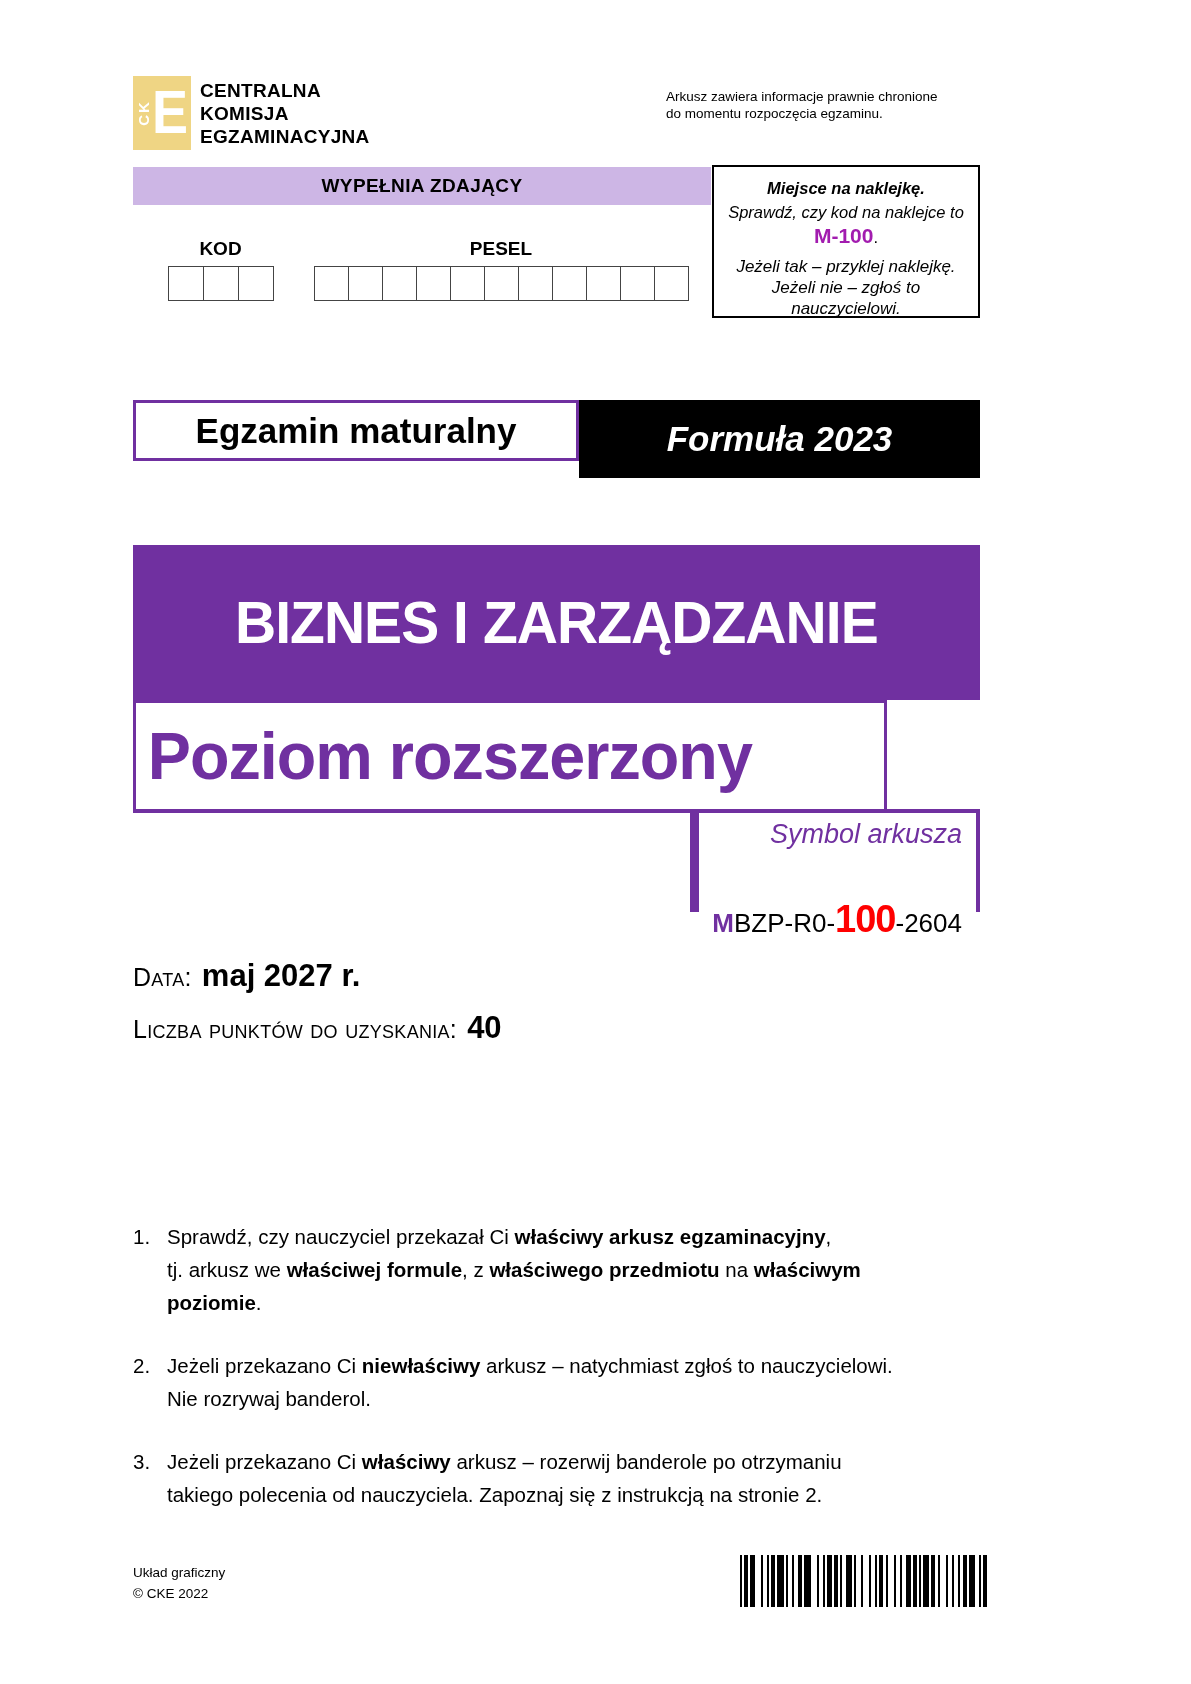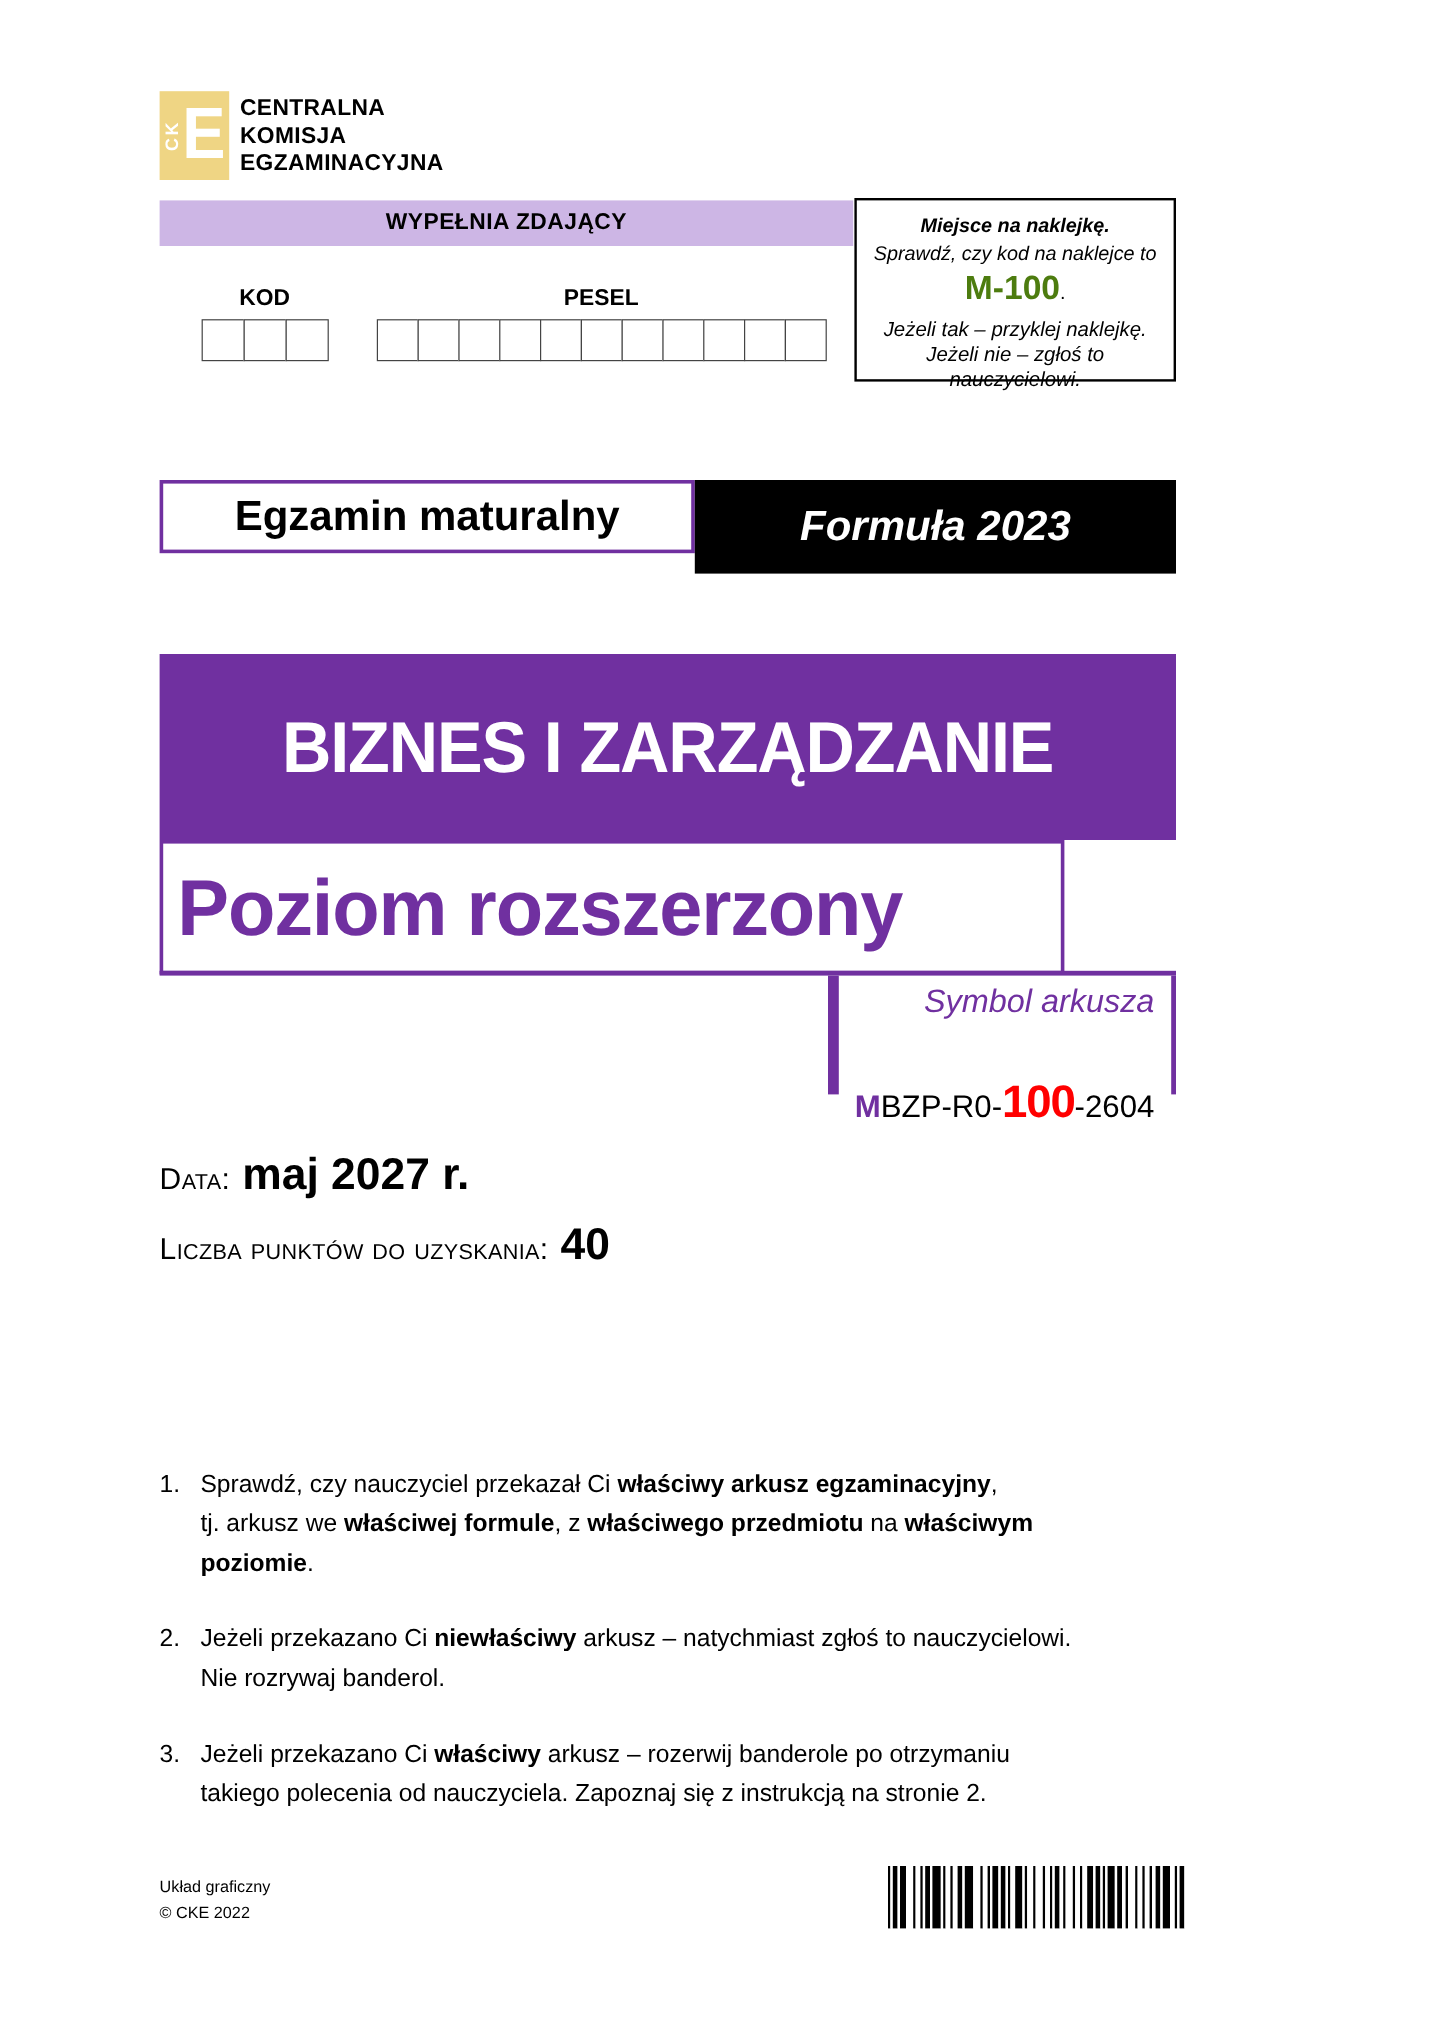--- a/index.html
+++ b/index.html
@@ -27,21 +27,21 @@
   .pesel-cells { left:314px; width:375px; }
   .cell { flex:1; border:1.5px solid #444; margin-left:-1.5px; background:#fff; }
   .cell:first-child { margin-left:0; }
 
   
   .sticker { position:absolute; left:712px; top:165px; width:268px; height:153px; border:2px solid #000;
              text-align:center; padding:12px 6px 0; }
   .sticker .t1 { font-weight:bold; font-style:italic; font-size:16.5px; margin-bottom:5px; }
   .sticker .t2 { font-style:italic; font-size:16.5px; }
   .sticker .code-line { margin:2px 0 8px; }
-  .sticker .code-line .code { color:#4d7c0f; font-weight:bold; font-size:28px; }
+  .sticker .code-line .code { color:#a21caf; font-weight:bold; font-size:21px; }
   .sticker .code-line .dot { font-size:16.5px; }
   .sticker .t4, .sticker .t5 { font-style:italic; font-size:17px; line-height:21px; }
 
   
   .exam-left { position:absolute; left:133px; top:400px; width:446px; height:61px; background:#fff;
                border:3px solid #7030A0; display:flex; align-items:center; justify-content:center;
                font-weight:bold; font-size:35px; }
   .exam-right { position:absolute; left:579px; top:400px; width:401px; height:78px; background:#000000;
                 color:#fff; display:flex; align-items:center; justify-content:center;
                 font-weight:bold; font-style:italic; font-size:35px; }
@@ -60,21 +60,21 @@
                 padding:4px 14px 0 0; text-align:right; }
   .symbol-label { color:#7030A0; font-style:italic; font-size:27px; line-height:34px; }
   .symbol-code { margin-top:4px; font-size:26px; display:flex; justify-content:flex-end; align-items:baseline; }
   .symbol-code .pfx { color:#7030A0; font-weight:bold; }
   .symbol-code .hl { color:#FF0000; font-weight:bold; font-size:38px; letter-spacing:-1px;margin-top:43px; }
 
   
   .details { position:absolute; left:133px; top:958px; display:flex; flex-direction:column; gap:16px; }
   .detail-row { display:flex; align-items:baseline; gap:10px; }
   .d-label { font-variant:small-caps; font-size:25px; letter-spacing:0.3px; }
-  .d-value { font-weight:bold; font-size:37px; }
+  .d-value { font-weight:bold; font-size:31px; }
 
   
   .instr-heading { position:absolute; left:133px; top:1176px; font-weight:bold; font-size:20px; }
   .instr-list { position:absolute; left:133px; top:1220px; width:840px; display:flex; flex-direction:column; gap:30px; }
   .instr-item { display:flex; font-size:20.5px; line-height:33px; }
   .instr-num { width:34px; flex:none; }
   .instr-text { flex:1; white-space:pre-wrap; }
   .instr-text b { font-weight:bold; }
 
   
@@ -88,20 +88,24 @@
 <div class="page">
 
   <div class="logo">
     <span class="logo-ck">CK</span>
     <span class="logo-e">E</span>
   </div>
   <div class="org-name">
     <div>CENTRALNA</div>
     <div>KOMISJA</div>
     <div>EGZAMINACYJNA</div>
+  </div>
+  <div class="legal">
+    <div>Arkusz zawiera informacje prawnie chronione</div>
+    <div>do momentu rozpoczęcia egzaminu.</div>
   </div>
 
   <div class="fill-banner">WYPEŁNIA ZDAJĄCY</div>
   <div class="code-label kod-label">KOD</div>
   <div class="cells kod-cells">
       <div class="cell"></div>
       <div class="cell"></div>
       <div class="cell"></div>
     </div>
   <div class="code-label pesel-label">PESEL</div>

